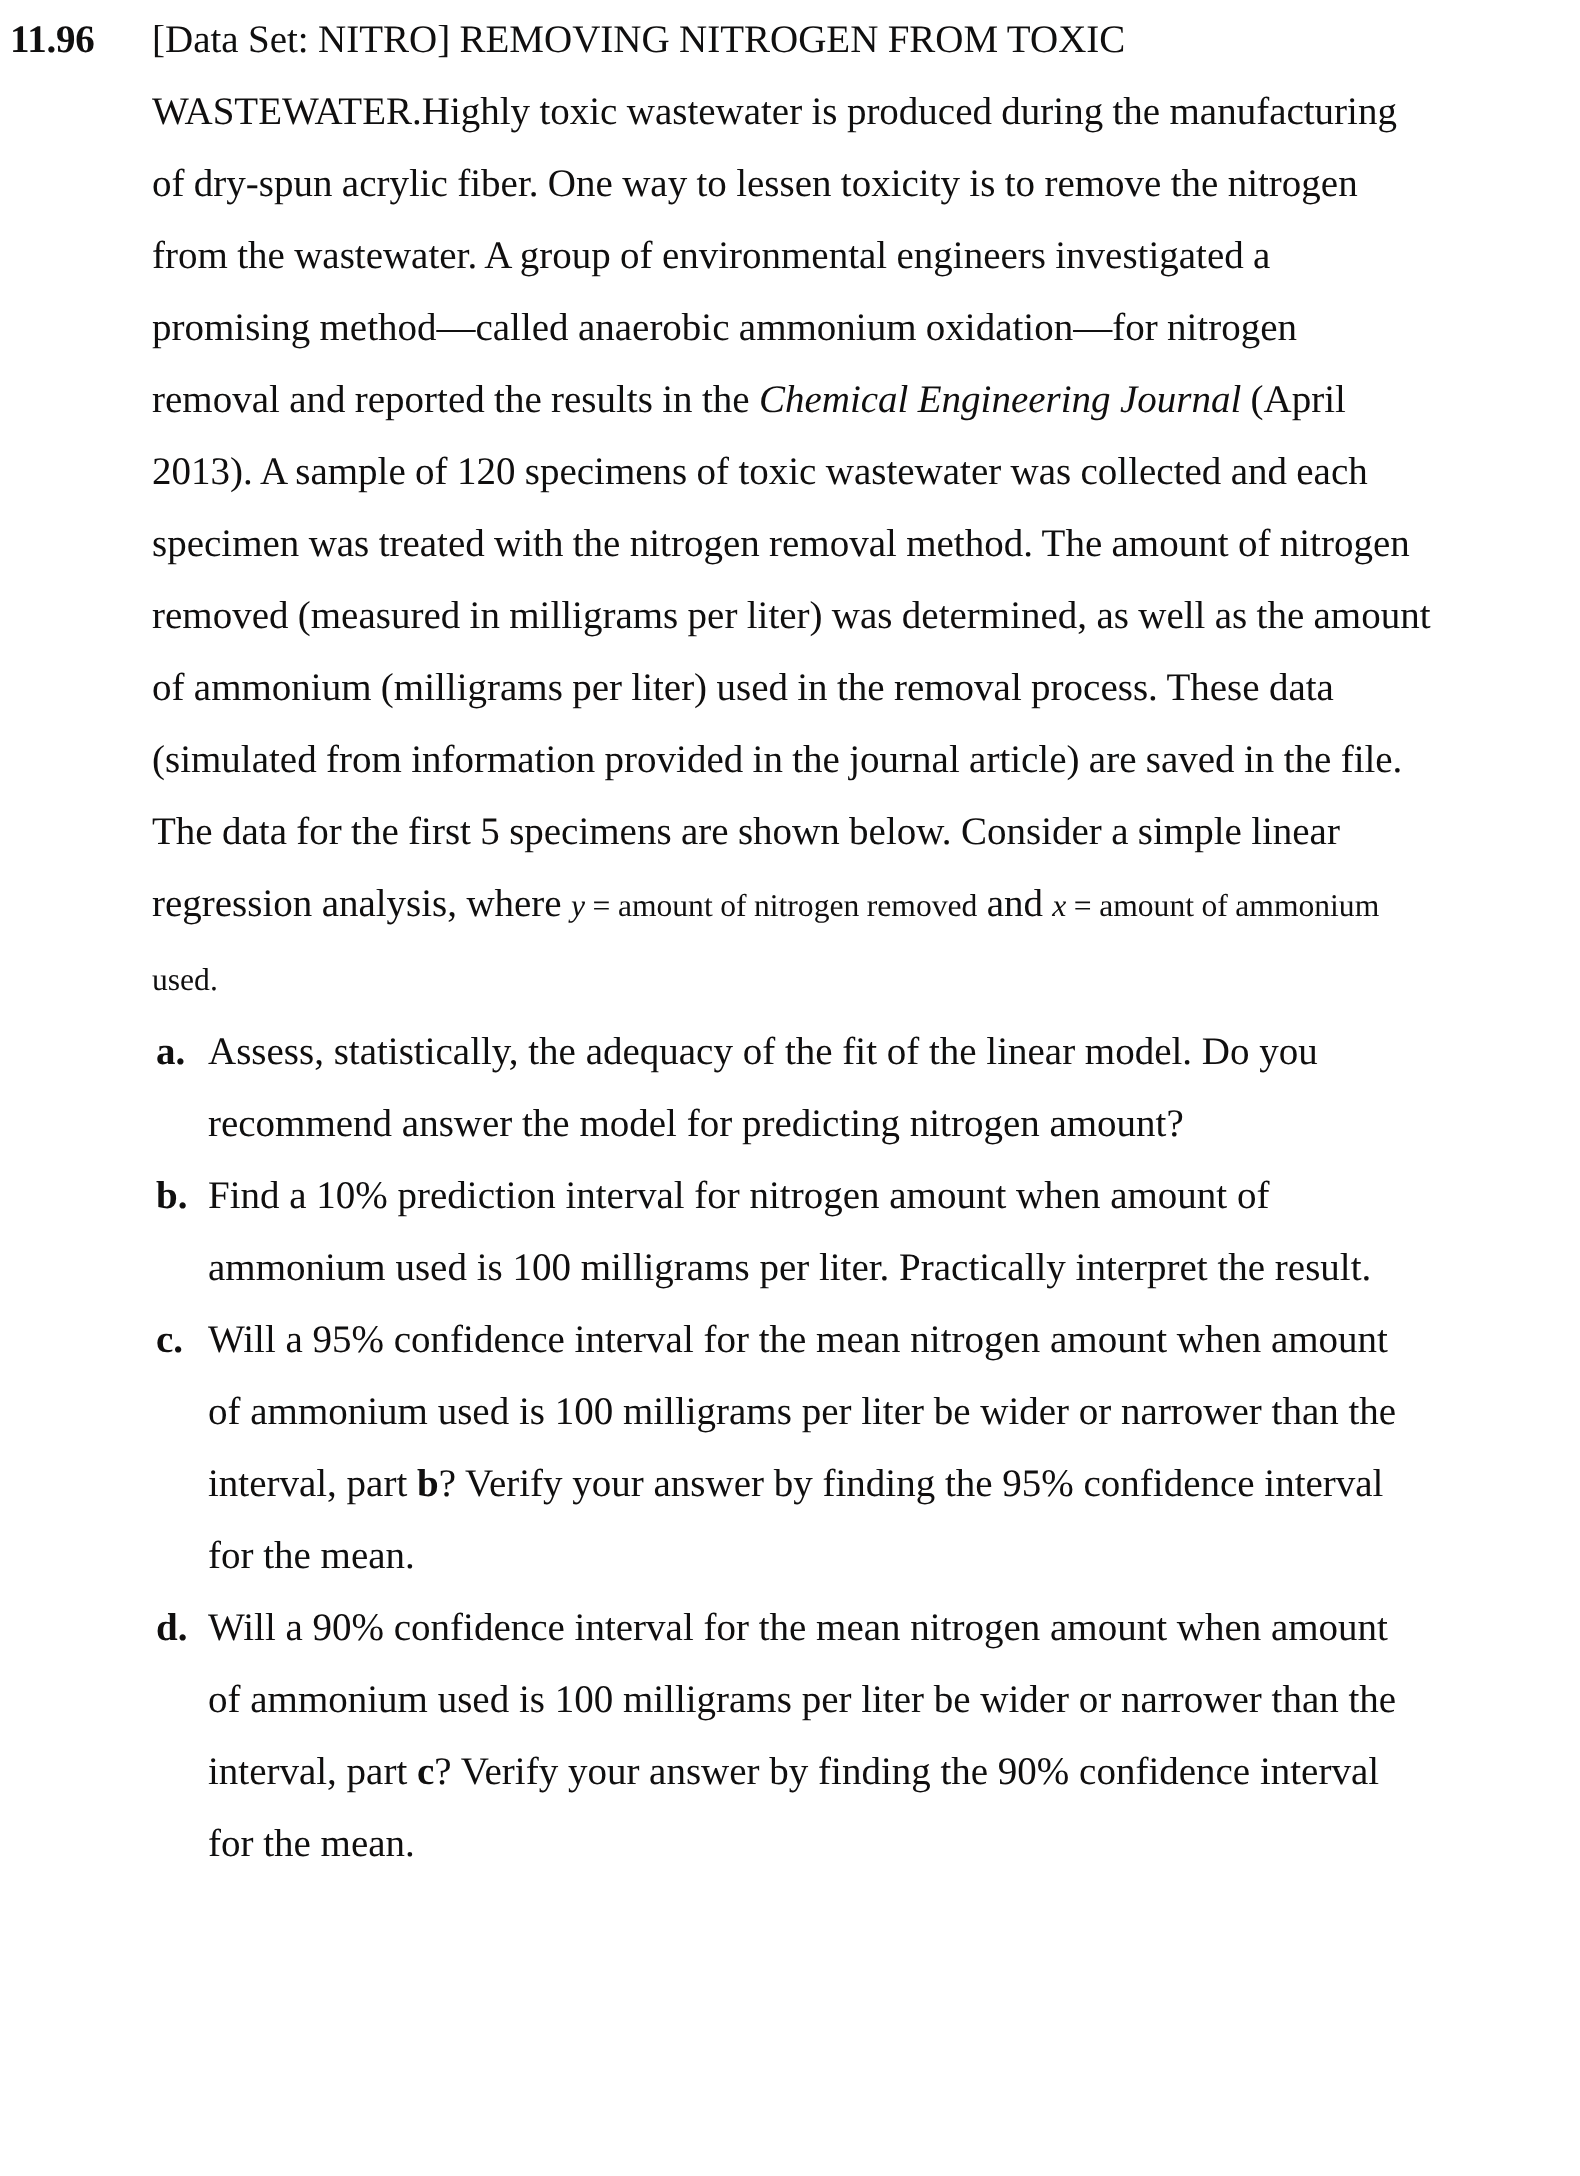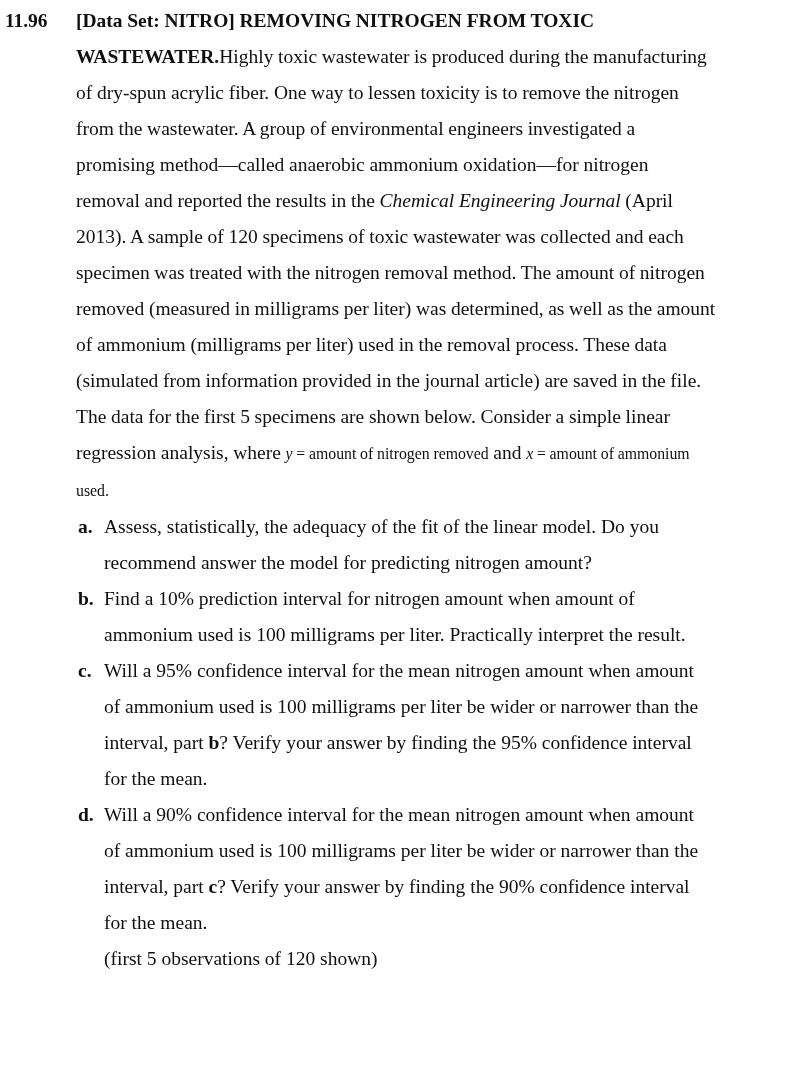--- a/index.html
+++ b/index.html
@@ -48,21 +48,21 @@
     margin-left: 76px;
     width: 640px;
     font-size: 19.5px;
     line-height: 36px;
     text-align: left;
     hyphens: none;
     word-spacing: -0.2px;
   }
 
   .ex-body .lead {
-    font-weight: bold;
+    font-weight: normal;
   }
 
   .ex-body em {
   }
 
   .var {
     font-style: italic;
   }
 
   
@@ -140,17 +140,16 @@
         <span class="part-text"><span>Will a 95% confidence interval for the mean nitrogen amount when amount of ammonium used is 100 milligrams per liter be wider or narrower than the interval, part </span><b>b</b><span>? Verify your answer by finding the 95% confidence interval for the mean.</span></span>
       </div>
 
       <div class="part">
         <span class="part-label">d.</span>
         <span class="part-text"><span>Will a 90% confidence interval for the mean nitrogen amount when amount of ammonium used is 100 milligrams per liter be wider or narrower than the interval, part </span><b>c</b><span>? Verify your answer by finding the 90% confidence interval for the mean.</span></span>
       </div>
 
     </div>
 
-    <div class="note">(first 5 observations of 120 shown)</div>
 
   </div>
 
 </div>
 
 </body></html>

